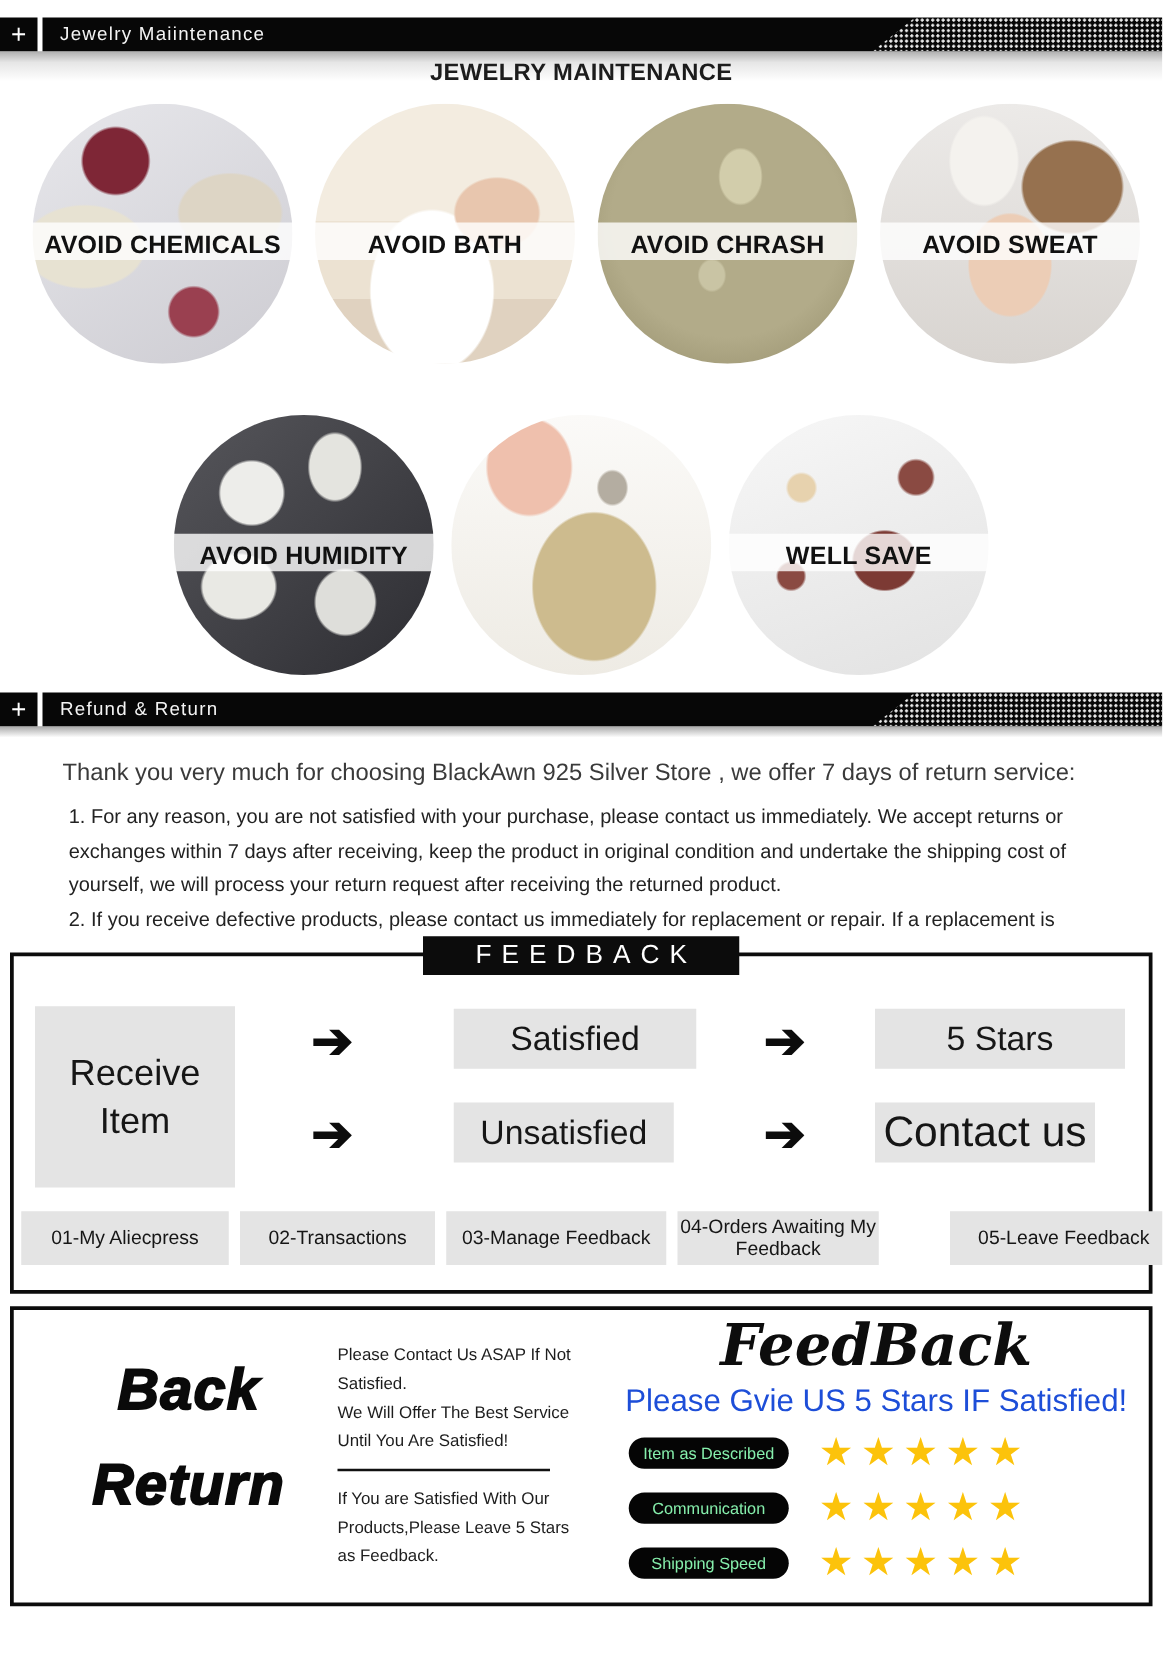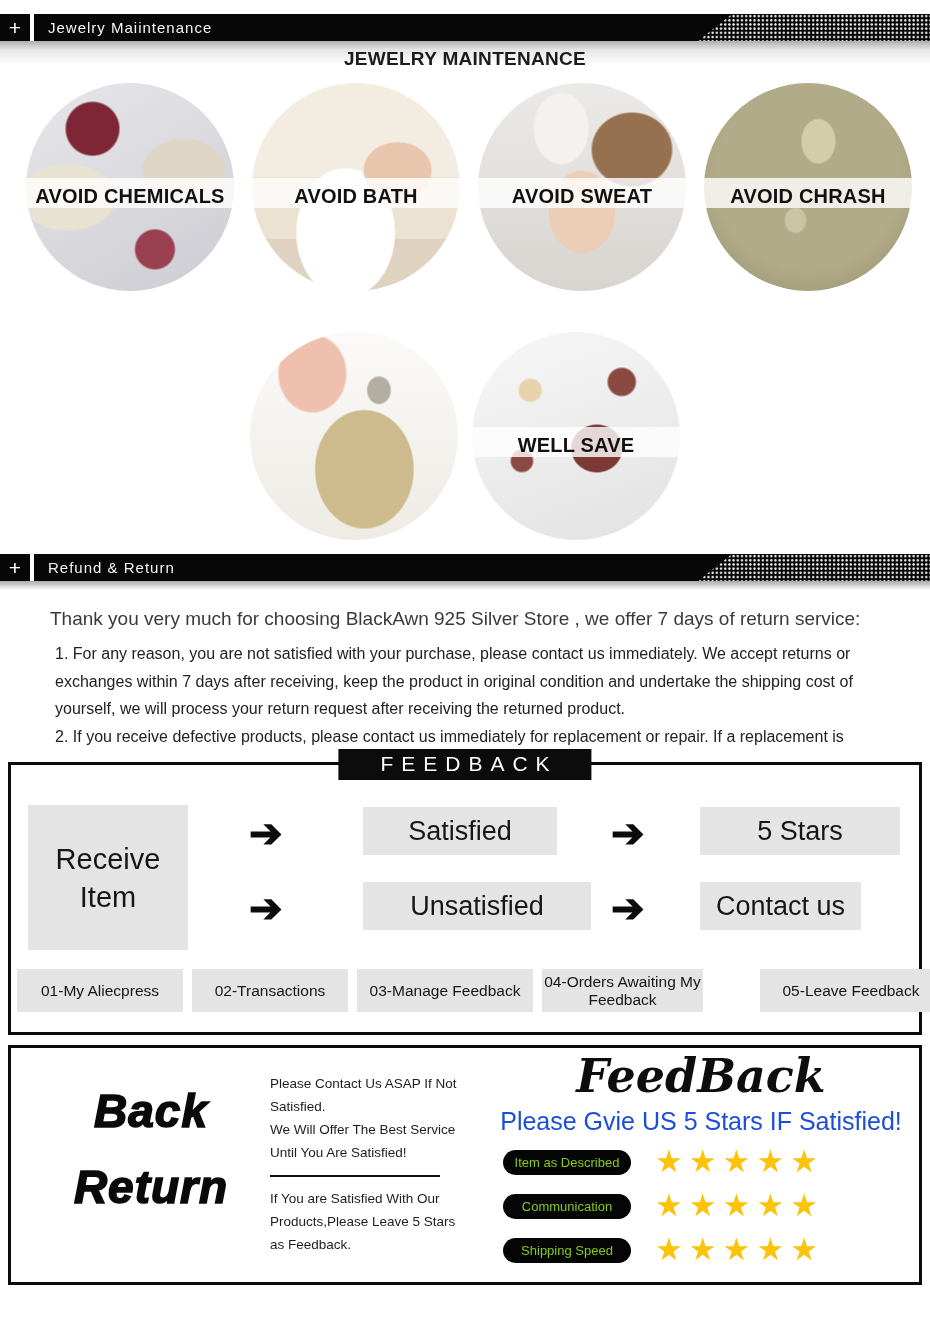--- a/index.html
+++ b/index.html
@@ -71,23 +71,23 @@
 
   
   .flowbox{position:relative;margin:12px 8px 0 8px;height:267px;border:3px solid #0c0c0c;}
   .flowtitle{position:absolute;top:-16px;left:50%;transform:translateX(-50%);
              background:#0c0c0c;color:#fff;font-size:21px;letter-spacing:8px;
              padding:3px 34px 4px 42px;white-space:nowrap;}
   .gbox{position:absolute;background:#e4e4e4;display:flex;align-items:center;justify-content:center;
         text-align:center;color:#161616;}
   .receive{left:17px;top:40px;width:160px;height:145px;font-size:29px;line-height:38px;}
   .midtop{left:352px;top:42px;width:194px;height:48px;font-size:27px;}
-  .midbot{left:352px;top:117px;width:228px;height:48px;font-size:27px;}
+  .midbot{left:352px;top:117px;width:176px;height:48px;font-size:27px;}
   .endtop{left:689px;top:42px;width:200px;height:48px;font-size:27px;}
-  .endbot{left:689px;top:117px;width:161px;height:48px;font-size:27px;}
+  .endbot{left:689px;top:117px;width:176px;height:48px;font-size:34px;}
   .arrow{position:absolute;font-size:40px;font-weight:bold;color:#0c0c0c;line-height:1;}
   .a1{left:238px;top:48px;}  .a2{left:238px;top:123px;}
   .a3{left:600px;top:48px;}  .a4{left:600px;top:123px;}
   .steps{position:absolute;left:6px;top:204px;display:flex;gap:9px;}
   .step{background:#e4e4e4;height:43px;display:flex;align-items:center;justify-content:center;
         text-align:center;font-size:15.5px;line-height:18px;color:#161616;}
   .s1{width:166px;} .s2{width:156px;} .s3{width:176px;} .s4{width:161px;} .s5{width:182px;margin-left:48px;}
 
   
   .bottombox{position:relative;margin:10px 8px 0 8px;height:234px;border:3px solid #0c0c0c;}
@@ -97,21 +97,21 @@
   .backword + .backword{margin-top:22px;}
   .midcol{position:absolute;left:259px;top:24px;width:198px;}
   .note{margin:0;font-size:13.5px;line-height:23px;color:#1d1d1d;}
   .divline{width:170px;border-top:2px solid #111;margin:11px 0 10px 0;}
   .ratecol{position:absolute;left:470px;top:2px;width:440px;text-align:center;}
   .fbtitle{font-family:"DejaVu Serif",serif;font-weight:bold;font-style:italic;
            font-size:46px;line-height:52px;color:#0d0d0d;}
   .fbsub{font-size:25px;color:#1d4ed8;margin-top:5px;}
   .raterow{display:flex;align-items:center;margin-top:13px;padding-left:22px;}
   .raterow + .raterow{margin-top:18px;}
-  .pill{flex:0 0 auto;width:128px;background:#050505;color:#84cc16;font-size:13px;
+  .pill{flex:0 0 auto;width:128px;background:#050505;color:#86efac;font-size:13px;
         padding:5px 0;border-radius:13px;text-align:center;}
   .stars{display:flex;margin-left:24px;}
   .st{font-size:31px;line-height:26px;color:var(--star-color,#FCC30B);margin-right:6px;}
 </style>
 </head>
 <body>
 
 <div class="page">
 
   <div class="secbar">
@@ -135,34 +135,40 @@
           <span>AVOID CHEMICALS</span>
         </div>
     </div>
     <div class="tile">
       <div class="photo c2"></div>
       <div class="band">
           <span>AVOID BATH</span>
         </div>
     </div>
     <div class="tile">
+      <div class="photo c4"></div>
+      <div class="band">
+          <span>AVOID CHRASH</span>
+        </div>
+    </div>
+    <div class="tile">
       <div class="photo c3"></div>
       <div class="band">
           <span>AVOID SWEAT</span>
         </div>
     </div>
-    <div class="tile">
-      <div class="photo c4"></div>
-      <div class="band">
-          <span>AVOID CHRASH</span>
-        </div>
-    </div>
   </div>
 
   <div class="circrow row2">
+    <div class="tile">
+      <div class="photo c5"></div>
+      <div class="band">
+          <span>AVOID HUMIDITY</span>
+        </div>
+    </div>
     <div class="tile">
       <div class="photo c6"></div>
     </div>
     <div class="tile">
       <div class="photo c7"></div>
       <div class="band">
           <span>WELL SAVE</span>
         </div>
     </div>
   </div>

